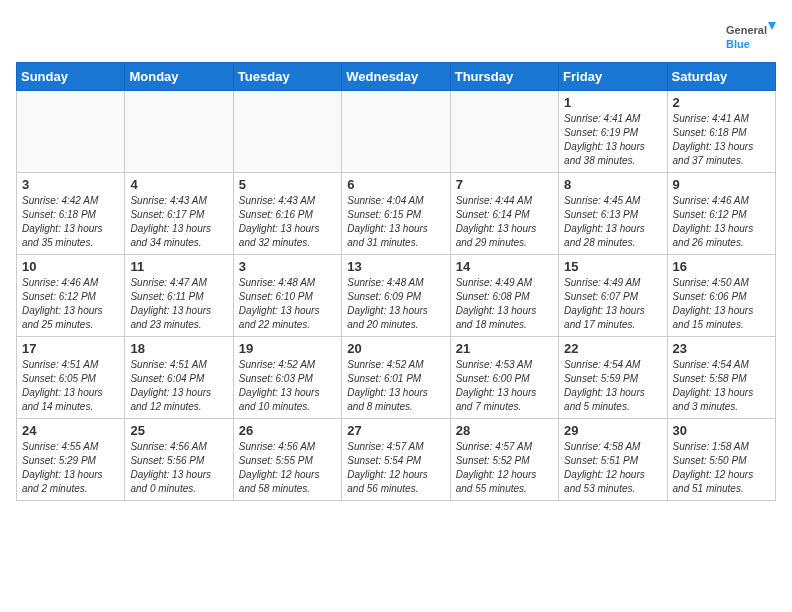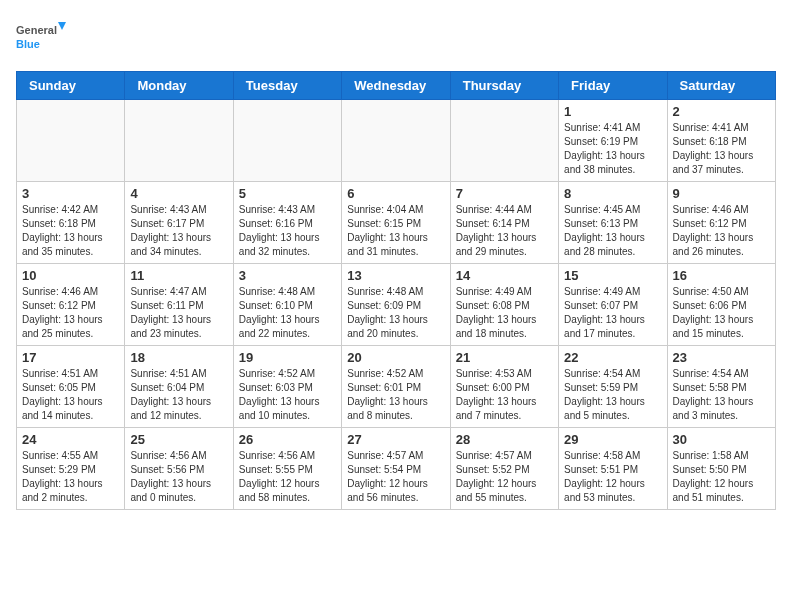--- a/index.html
+++ b/index.html
@@ -5,23 +5,23 @@
     * { box-sizing: border-box; margin: 0; padding: 0; }
     body {
       font-family: Arial, sans-serif;
       background: #fff;
       width: 792px;
       min-height: 612px;
       padding: 16px;
     }
     .header-area {
       display: flex;
-      justify-content: flex-start;
+      justify-content: flex-end;
       align-items: flex-start;
-      margin-bottom: 15px;
+      margin-bottom: 6px;
     }
     .logo {
       display: flex;
       align-items: center;
       gap: 6px;
     }
     .title-area {
       text-align: right;
     }
     .calendar-title {
@@ -36,21 +36,21 @@
     }
     .calendar {
       width: 100%;
       border-collapse: collapse;
       border: 1px solid #ccc;
       font-size: 11px;
     }
     .calendar th {
       background: #1976D2;
       color: #fff;
-      padding: 6px 12px;
+      padding: 6px 4px;
       text-align: left;
       font-size: 13px;
       border: 1px solid #1565C0;
     }
     .calendar td {
       border: 1px solid #ccc;
       vertical-align: top;
       padding: 4px 5px;
       height: 80px;
       width: calc(100% / 7);
@@ -63,20 +63,21 @@
     .day-number {
       font-size: 13px;
       font-weight: bold;
       display: block;
       margin-bottom: 2px;
     }
     .day-info {
       font-size: 10px;
       color: #333;
       line-height: 1.4;
+      font-style: italic;
     }
     .last-row td {
       height: 70px;
     }
   </style>
 </head>
 <body>
 
 <div class="header-area">
   <div class="logo">

